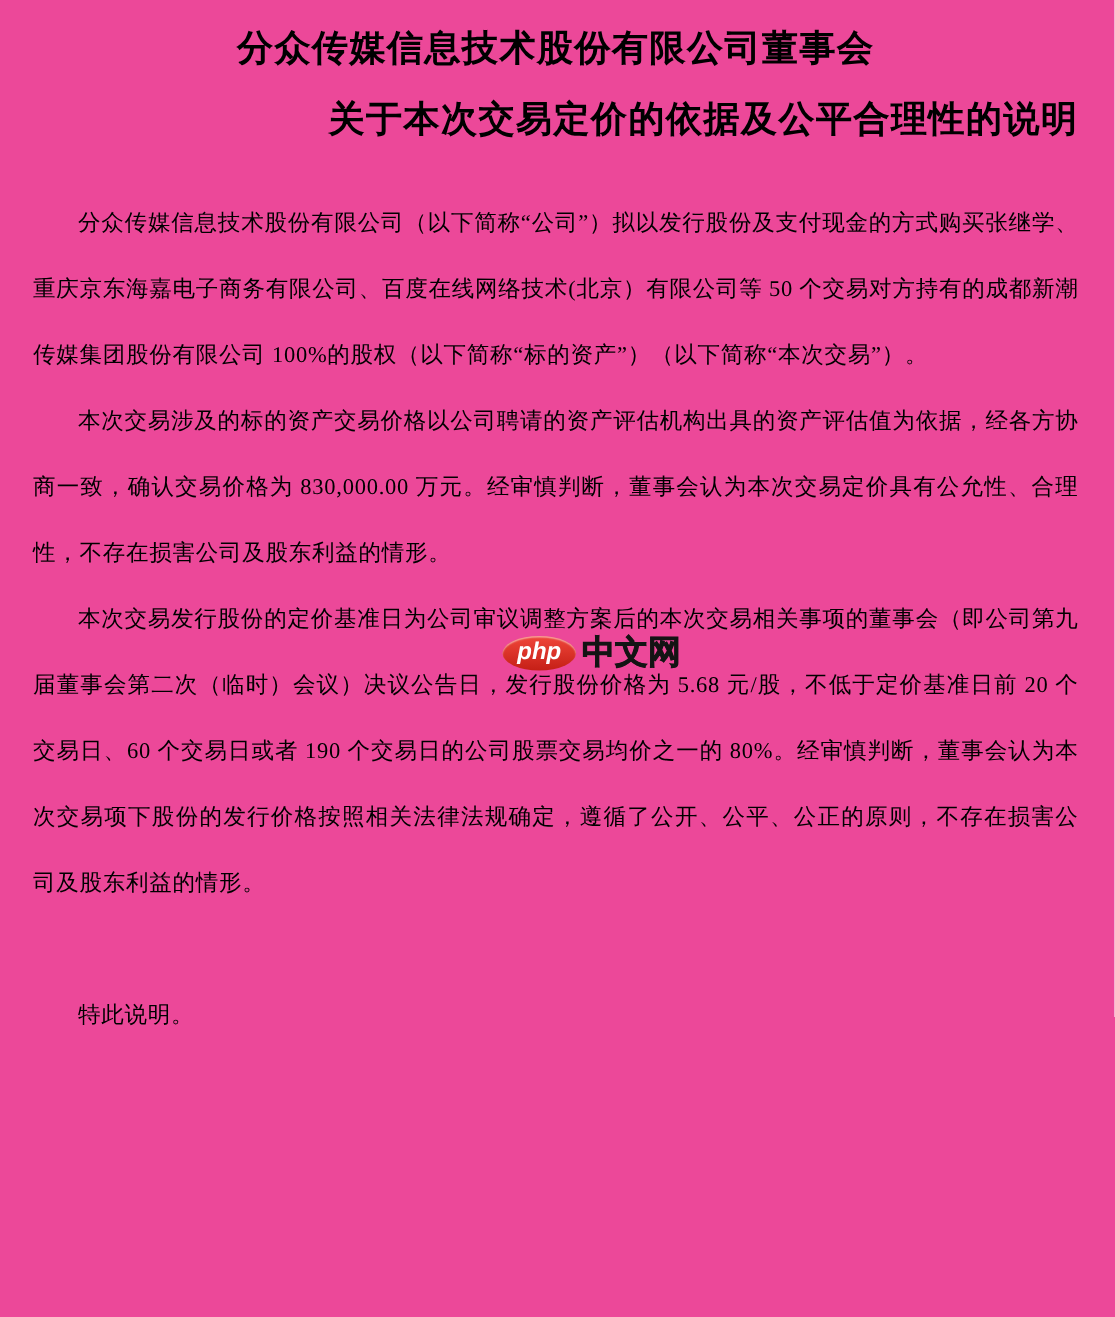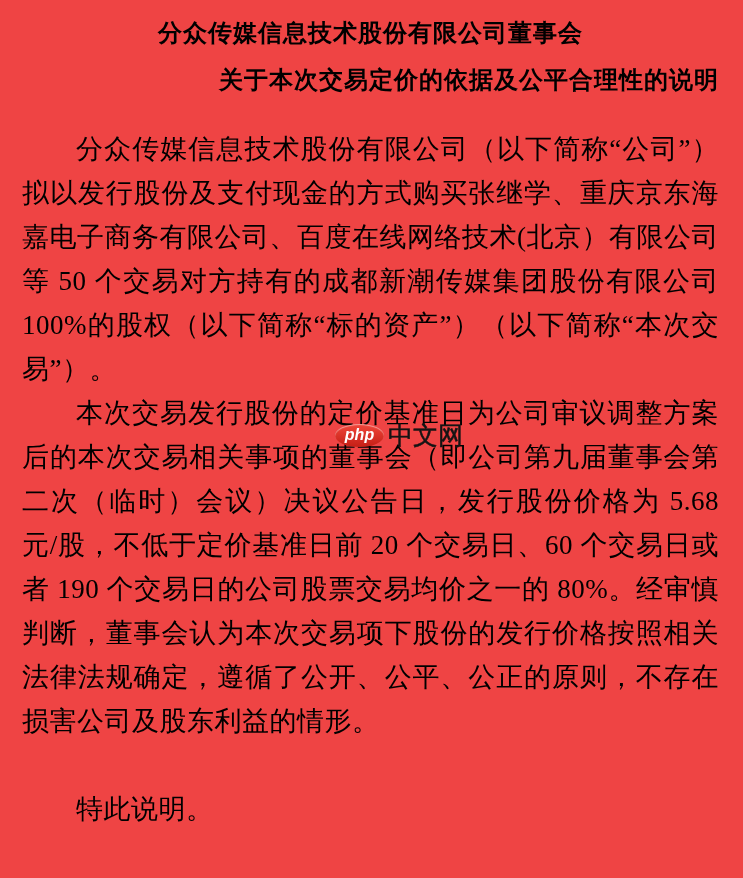--- a/index.html
+++ b/index.html
@@ -5,21 +5,21 @@
   html, body {
     margin: 0;
     padding: 0;
     background: #ffffff;
   }
   .page {
     position: relative;
     width: 743px;
     height: 878px;
     box-sizing: border-box;
-    background: #ef4444;
+    background: #ec4899;
     color: #000000;
     padding: 18px 24px 0 22px;
     overflow: hidden;
     font-family: "Liberation Serif", "DejaVu Serif", serif;
   }
   .doc-title {
     font-family: "Liberation Sans", "DejaVu Sans", sans-serif;
     font-weight: 700;
     font-size: 24px;
     line-height: 30px;
@@ -29,21 +29,21 @@
   }
   .doc-title.second {
     margin-top: 17px;
     text-align: right;
   }
   .doc-body {
     margin-top: 32px;
   }
   .doc-body p {
     margin: 0;
-    font-size: 27px;
+    font-size: 15px;
     line-height: 44px;
     text-align: justify;
     text-indent: 2em;
     letter-spacing: 0.5px;
   }
   .closing-para {
     margin-top: 44px !important;
   }
   
   .watermark {
@@ -66,39 +66,40 @@
     background: linear-gradient(#f0463a, #c51f16);
     color: #ffffff;
     font-family: "Liberation Sans", "DejaVu Sans", sans-serif;
     font-style: italic;
     font-weight: 700;
     font-size: 16px;
     box-shadow: inset 0 1px 1px rgba(255,255,255,0.5);
   }
   .site-name {
     font-family: "Liberation Sans", "DejaVu Sans", sans-serif;
-    font-weight: 400;
-    font-size: 25px;
+    font-weight: 700;
+    font-size: 22px;
     color: #141414;
     -webkit-text-stroke: 0.5px #141414;
     letter-spacing: 0px;
   }
 </style>
 </head>
 <body>
 
 <div class="page">
 
   <h1 class="doc-title">分众传媒信息技术股份有限公司董事会</h1>
 
   <h1 class="doc-title second">关于本次交易定价的依据及公平合理性的说明</h1>
 
   <div class="doc-body">
     <p>分众传媒信息技术股份有限公司（以下简称“公司”）拟以发行股份及支付现金的方式购买张继学、重庆京东海嘉电子商务有限公司、百度在线网络技术(北京）有限公司等 50 个交易对方持有的成都新潮传媒集团股份有限公司 100%的股权（以下简称“标的资产”）（以下简称“本次交易”）。</p>
 
+    <p>本次交易涉及的标的资产交易价格以公司聘请的资产评估机构出具的资产评估值为依据，经各方协商一致，确认交易价格为 830,000.00 万元。经审慎判断，董事会认为本次交易定价具有公允性、合理性，不存在损害公司及股东利益的情形。</p>
 
     <p>本次交易发行股份的定价基准日为公司审议调整方案后的本次交易相关事项的董事会（即公司第九届董事会第二次（临时）会议）决议公告日，发行股份价格为 5.68 元/股，不低于定价基准日前 20 个交易日、60 个交易日或者 190 个交易日的公司股票交易均价之一的 80%。经审慎判断，董事会认为本次交易项下股份的发行价格按照相关法律法规确定，遵循了公开、公平、公正的原则，不存在损害公司及股东利益的情形。</p>
 
     <p class="closing-para">特此说明。</p>
   </div>
 
   <div class="watermark">
     <span class="php-badge">php</span>
     <span class="site-name">中文网</span>
   </div>

